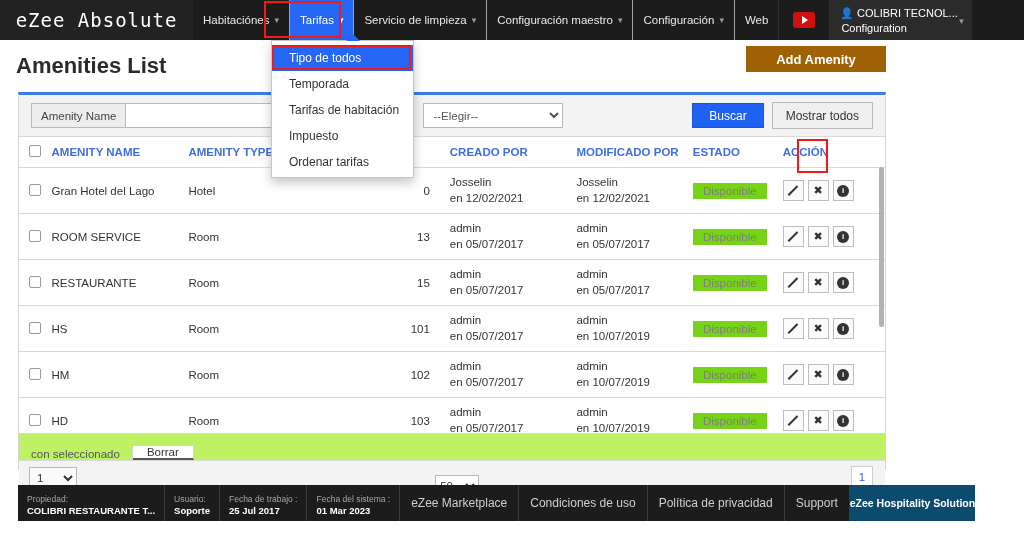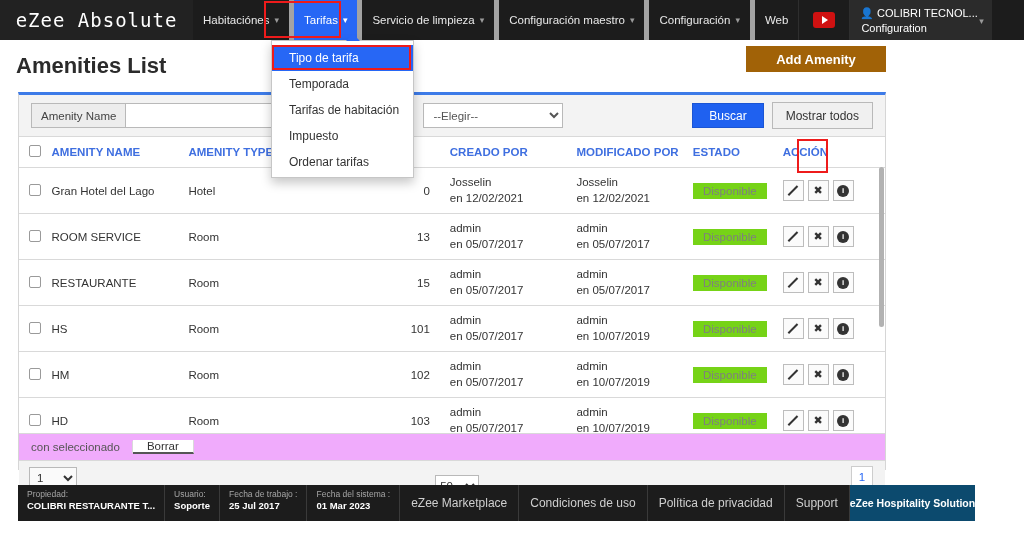--- a/index.html
+++ b/index.html
@@ -25,21 +25,21 @@
     color: #ffffff;
     font-family: "DejaVu Sans Mono", monospace;
     font-size: 19px; letter-spacing: 1px;
     white-space: nowrap;
   }
   .navitems { display: flex; align-items: stretch; flex: 1; }
   .navitem {
     display: flex; align-items: center; justify-content: center;
     padding: 0 10px;
     color: #e8e8e8; font-size: 11.5px; white-space: nowrap;
-    border-right: 5px solid #a3a3a3;
+    border-right: 1px solid #a3a3a3;
     position: relative;
   }
   .navitem .caret {
     margin-left: 5px; color: #9a9a9a; font-size: 9px; line-height: 1;
   }
   .navitem.active { background: #2767f5; color: #ffffff; }
   .navitem.active .caret { color: #ffffff; }
   .navitem.plain { border-right: 1px solid #2e2e2e; }
 
   .nav-hl {
@@ -213,22 +213,22 @@
     position: absolute; right: 1px; top: 30px; width: 5px; height: 266px;
     background: transparent;
   }
   .vscroll .thumb {
     position: absolute; top: 0; left: 0; width: 5px; height: 160px;
     background: #b2b2b2; border-radius: 3px;
   }
 
   
   .selbar {
-    height: 27px; background: #f0abfc; border-top: 1px solid #d9d9d9;
-    display: flex; align-items: center;
+    height: 27px; background: #bef264; border-top: 1px solid #d9d9d9;
+    display: flex; align-items: flex-end;
   }
   .selbar .lbl {
     display: flex; align-items: center; padding: 0 12px;
     font-size: 11.5px; color: #555555; border-right: 1px solid #d9d9d9;
   }
   .selbar .tabbtn {
     display: flex; align-items: center; padding: 0 14px;
     font-size: 11.5px; color: #333333; background: #ffffff;
     border-right: 1px solid #d9d9d9; border-bottom: 2px solid #555555;
   }
@@ -257,21 +257,21 @@
     color: #2767f5; font-size: 11.5px;
     display: flex; align-items: center; justify-content: center;
   }
 
   
   .footer {
     position: absolute; left: 18px; bottom: 12px; width: 868px; height: 36px;
     background: #1c1c1c; display: flex; align-items: stretch;
   }
   .fcell {
-    padding: 4px 9px; display: flex; flex-direction: column; justify-content: flex-start;
+    padding: 4px 9px; display: flex; flex-direction: column; justify-content: flex-end;
     border-right: 1px solid #3a3a3a; white-space: nowrap;
   }
   .fcell .t { font-size: 8.5px; color: #a6a6a6; line-height: 1.3; }
   .fcell .v { font-size: 9.5px; color: #ffffff; font-weight: bold; line-height: 1.3; }
   .flink {
     display: flex; align-items: center; padding: 0 11px;
     font-size: 12px; color: #cfcfcf; border-right: 1px solid #3a3a3a;
     white-space: nowrap;
   }
   .fbrand {
@@ -531,21 +531,21 @@
     </div>
     <div class="flink">eZee Marketplace</div>
     <div class="flink">Condiciones de uso</div>
     <div class="flink">Política de privacidad</div>
     <div class="flink">Support</div>
     <div class="fbrand">eZee Hospitality Solution</div>
   </div>
 
   <div class="dropdown">
     <span class="arrowup"></span>
-    <div class="ditem sel">Tipo de tarifa</div>
+    <div class="ditem sel">Tipo de todos</div>
     <div class="ditem">Temporada</div>
     <div class="ditem">Tarifas de habitación</div>
     <div class="ditem">Impuesto</div>
     <div class="ditem">Ordenar tarifas</div>
   </div>
   <div class="menu-hl"></div>
 
 </div>
 
 </body></html>

